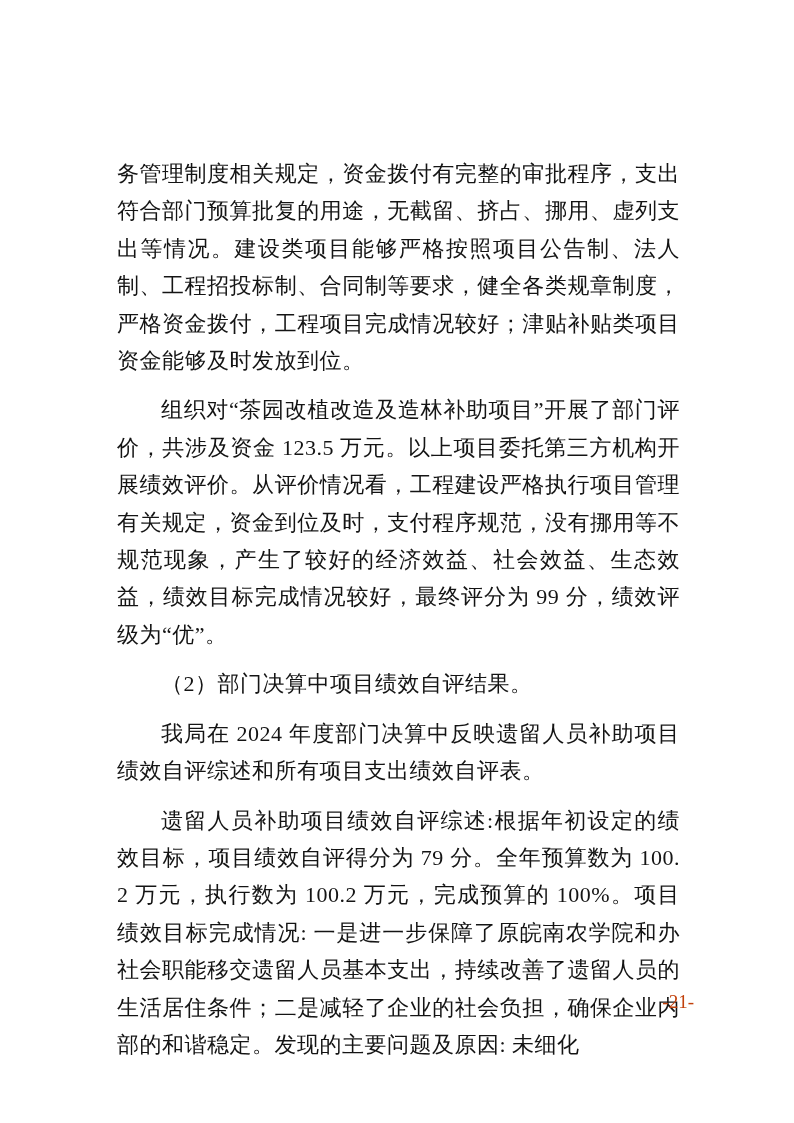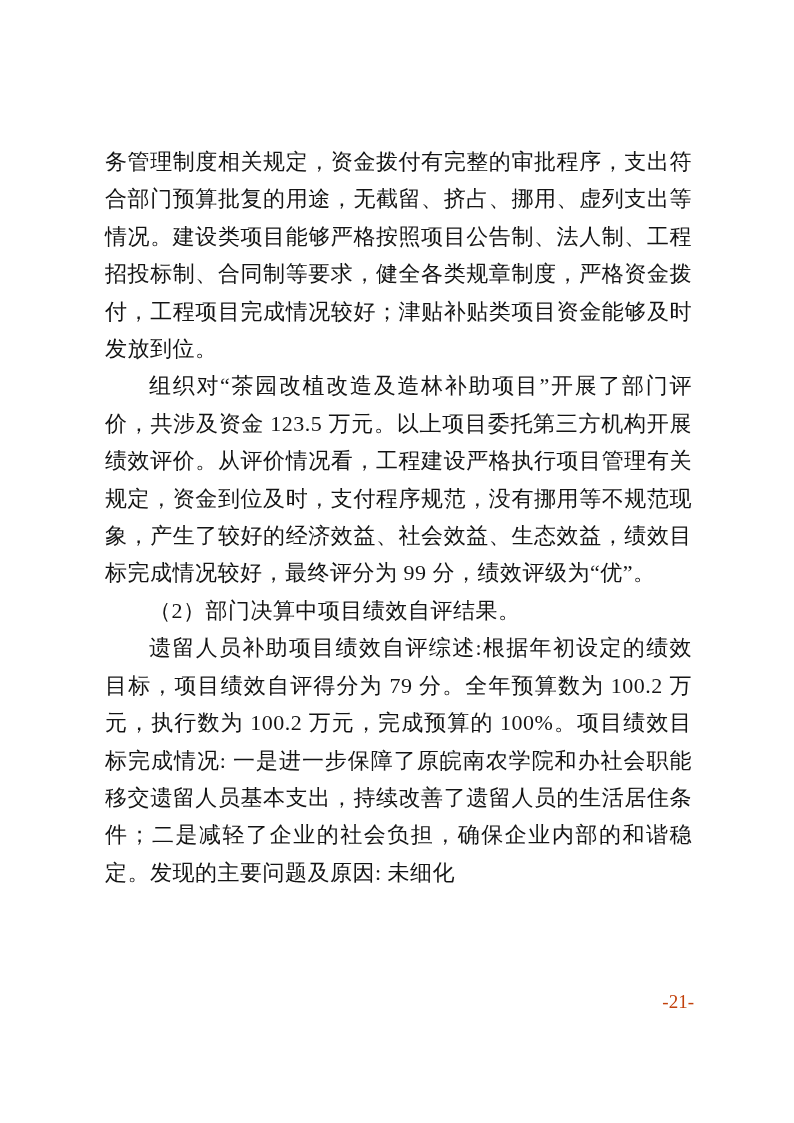--- a/index.html
+++ b/index.html
@@ -17,21 +17,21 @@
     font-family: "Liberation Serif", "DejaVu Serif", serif;
     color: #141414;
   }
   .content {
     position: absolute;
     left: 105px;
     top: 143px;
     width: 587px;
   }
   .para {
-    margin: 0;
+    margin: 12px;
     font-size: 22px;
     line-height: 37.4px;
     text-align: justify;
     text-justify: inter-ideograph;
     letter-spacing: 0.5px;
     word-break: break-all;
   }
   .para.indent {
     text-indent: 2em;
   }
@@ -49,16 +49,17 @@
   }
 </style>
 </head>
 <body>
 
 <div class="page">
   <div class="content">
     <p class="para">务管理制度相关规定，资金拨付有完整的审批程序，支出符合部门预算批复的用途，无截留、挤占、挪用、虚列支出等情况。建设类项目能够严格按照项目公告制、法人制、工程招投标制、合同制等要求，健全各类规章制度，严格资金拨付，工程项目完成情况较好；津贴补贴类项目资金能够及时发放到位。</p>
     <p class="para indent">组织对“茶园改植改造及造林补助项目”开展了部门评价，共涉及资金 123.5 万元。以上项目委托第三方机构开展绩效评价。从评价情况看，工程建设严格执行项目管理有关规定，资金到位及时，支付程序规范，没有挪用等不规范现象，产生了较好的经济效益、社会效益、生态效益，绩效目标完成情况较好，最终评分为 99 分，绩效评级为“优”。</p>
     <p class="para indent heading">（2）部门决算中项目绩效自评结果。</p>
+    <p class="para indent">我局在 2024 年度部门决算中反映遗留人员补助项目绩效自评综述和所有项目支出绩效自评表。</p>
     <p class="para indent">遗留人员补助项目绩效自评综述:根据年初设定的绩效目标，项目绩效自评得分为 79 分。全年预算数为 100.2 万元，执行数为 100.2 万元，完成预算的 100%。项目绩效目标完成情况: 一是进一步保障了原皖南农学院和办社会职能移交遗留人员基本支出，持续改善了遗留人员的生活居住条件；二是减轻了企业的社会负担，确保企业内部的和谐稳定。发现的主要问题及原因: 未细化</p>
   </div>
   <div class="footer">-21-</div>
 </div>
 
 </body></html>

